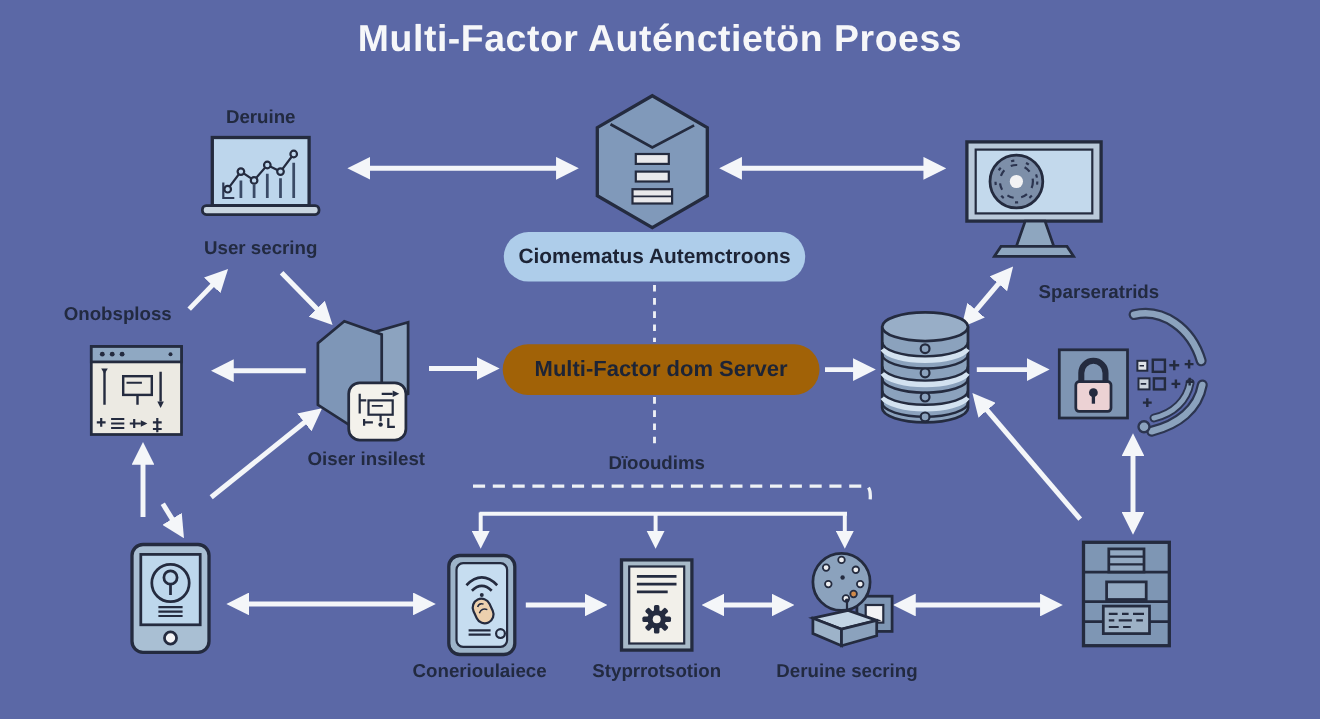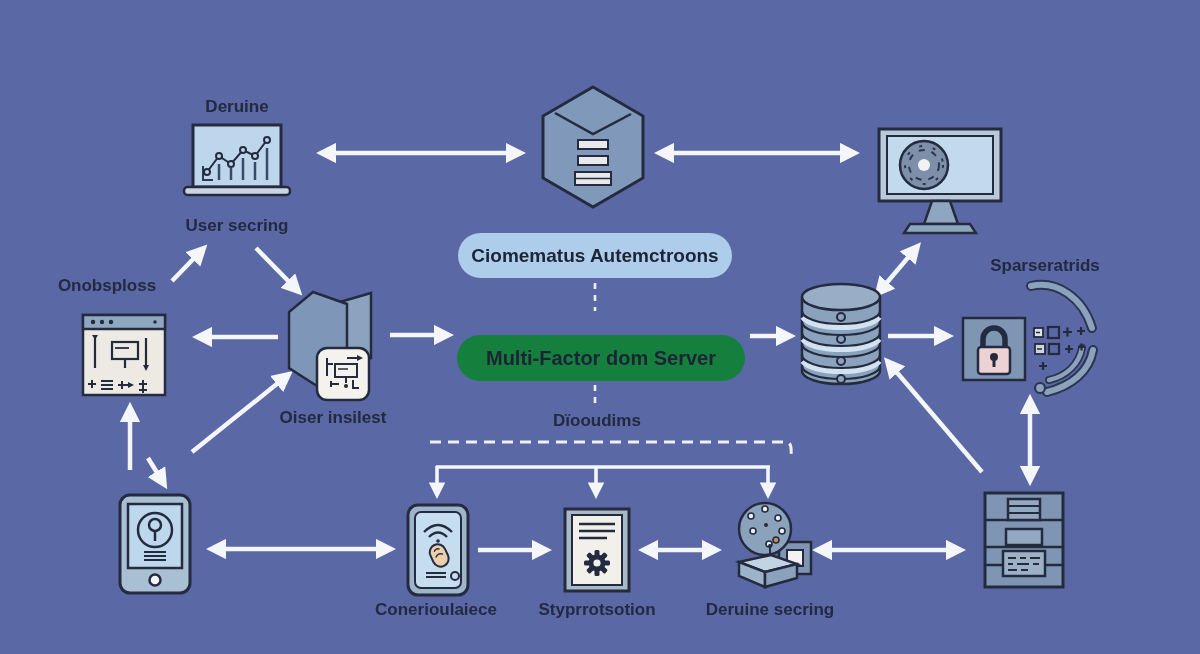--- a/index.html
+++ b/index.html
@@ -5,23 +5,23 @@
   html,body{margin:0;padding:0;background:#454f85;}
   #canvas{position:relative;width:1200px;height:654px;background:#5b68a6;overflow:hidden;
           font-family:"Liberation Sans",sans-serif;}
   .abs{position:absolute;}
   .lbl{position:absolute;transform:translateX(-50%);font-weight:700;font-size:17px;
        color:#222a40;white-space:nowrap;text-align:right;}
   .lbl.small-gap{line-height:22px;}
   #title{position:absolute;left:600px;top:16px;transform:translateX(-50%);
          font-size:34px;font-weight:700;color:#f6f7f9;white-space:nowrap;letter-spacing:.5px;}
   .pill{position:absolute;border-radius:24px;display:flex;align-items:center;justify-content:center;
-        font-weight:700;font-size:19px;color:#1d2436;margin-top:22px;}
+        font-weight:700;font-size:19px;color:#1d2436;}
   #pill-biometric{left:458px;top:211px;width:274px;height:45px;background:#aecdea;}
-  #pill-server{left:457px;top:313px;width:288px;height:46px;background:#15803d;font-size:20px;}
+  #pill-server{left:457px;top:313px;width:288px;height:46px;background:#a16207;font-size:20px;}
   svg{display:block;}
 </style>
 </head>
 <body>
 
 <div id="canvas">
 
   <svg class="abs" style="left:0;top:0" width="1200" height="654" viewBox="0 0 1200 654">
     <defs>
       <marker id="ah" viewBox="0 0 10 10" refX="7" refY="5" markerWidth="4.6" markerHeight="4.6" orient="auto-start-reverse">
@@ -54,20 +54,21 @@
       <line x1="596" y1="466" x2="596" y2="494" marker-end="url(#ah)"></line>
       <line x1="768" y1="466" x2="768" y2="494" marker-end="url(#ah)"></line>
     </g>
     <g stroke="#eef1f5" fill="none">
       <line x1="595" y1="259" x2="595" y2="311" stroke-width="2.6" stroke-dasharray="6 6"></line>
       <line x1="595" y1="361" x2="595" y2="407" stroke-width="2.6" stroke-dasharray="6 6"></line>
       <path d="M430,442 H788 q4,2 3,13" stroke-width="3" stroke-dasharray="11 7"></path>
     </g>
   </svg>
 
+  <div id="title">Multi-Factor Auténctietön Proess</div>
 
   <div class="lbl" style="left:237px;top:97px">Deruine</div>
   <div class="abs" style="left:178px;top:120px">
     <svg width="118" height="90" viewBox="0 0 118 90">
       <rect x="15" y="5" width="88" height="62" fill="#bdd6ec" stroke="#242b3f" stroke-width="3"></rect>
       <path d="M25,46 v14 h10" stroke="#2e3a55" stroke-width="2" fill="none"></path>
       <path d="M41,44 V60 M53,48 V60 M65,38 V60 M77,42 V60 M89,28 V60" stroke="#3a4a66" stroke-width="2.5" fill="none"></path>
       <polyline points="29,52 41,36 53,44 65,30 77,36 89,20" fill="none" stroke="#242b3f" stroke-width="2"></polyline>
       <g fill="#bdd6ec" stroke="#242b3f" stroke-width="2">
         <circle cx="29" cy="52" r="3"></circle>
@@ -163,21 +164,21 @@
       <ellipse cx="44" cy="16" rx="39" ry="13" fill="#98aec7" stroke="#242b3f" stroke-width="2.5"></ellipse>
       <g fill="#8ba2bd" stroke="#242b3f" stroke-width="2">
         <circle cx="44" cy="36" r="4"></circle>
           <circle cx="44" cy="58" r="4"></circle>
           <circle cx="44" cy="80" r="4"></circle>
           <circle cx="44" cy="98" r="4"></circle>
       </g>
     </svg>
   </div>
 
-  <div class="lbl" style="left:1045px;top:256px">Sparseratrids</div>
+  <div class="lbl" style="left:999px;top:256px">Sparseratrids</div>
   <div class="abs" style="left:955px;top:276px">
     <svg width="150" height="126" viewBox="0 0 150 126">
       <path d="M76,10 C102,4 128,22 137,52" fill="none" stroke="#2c3550" stroke-width="10" stroke-linecap="round"></path>
       <path d="M76,10 C102,4 128,22 137,52" fill="none" stroke="#8ba2bd" stroke-width="6" stroke-linecap="round"></path>
       <path d="M138,74 C134,96 116,110 92,116" fill="none" stroke="#2c3550" stroke-width="10" stroke-linecap="round"></path>
       <path d="M138,74 C134,96 116,110 92,116" fill="none" stroke="#8ba2bd" stroke-width="6" stroke-linecap="round"></path>
       <path d="M127,72 C124,88 112,100 94,104" fill="none" stroke="#2c3550" stroke-width="8" stroke-linecap="round"></path>
       <path d="M127,72 C124,88 112,100 94,104" fill="none" stroke="#8ba2bd" stroke-width="4.5" stroke-linecap="round"></path>
       <circle cx="85" cy="112" r="5" fill="#8ba2bd" stroke="#2c3550" stroke-width="2.2"></circle>
       <rect x="8" y="42" width="62" height="62" fill="#7e95b3" stroke="#242b3f" stroke-width="2.5"></rect>

